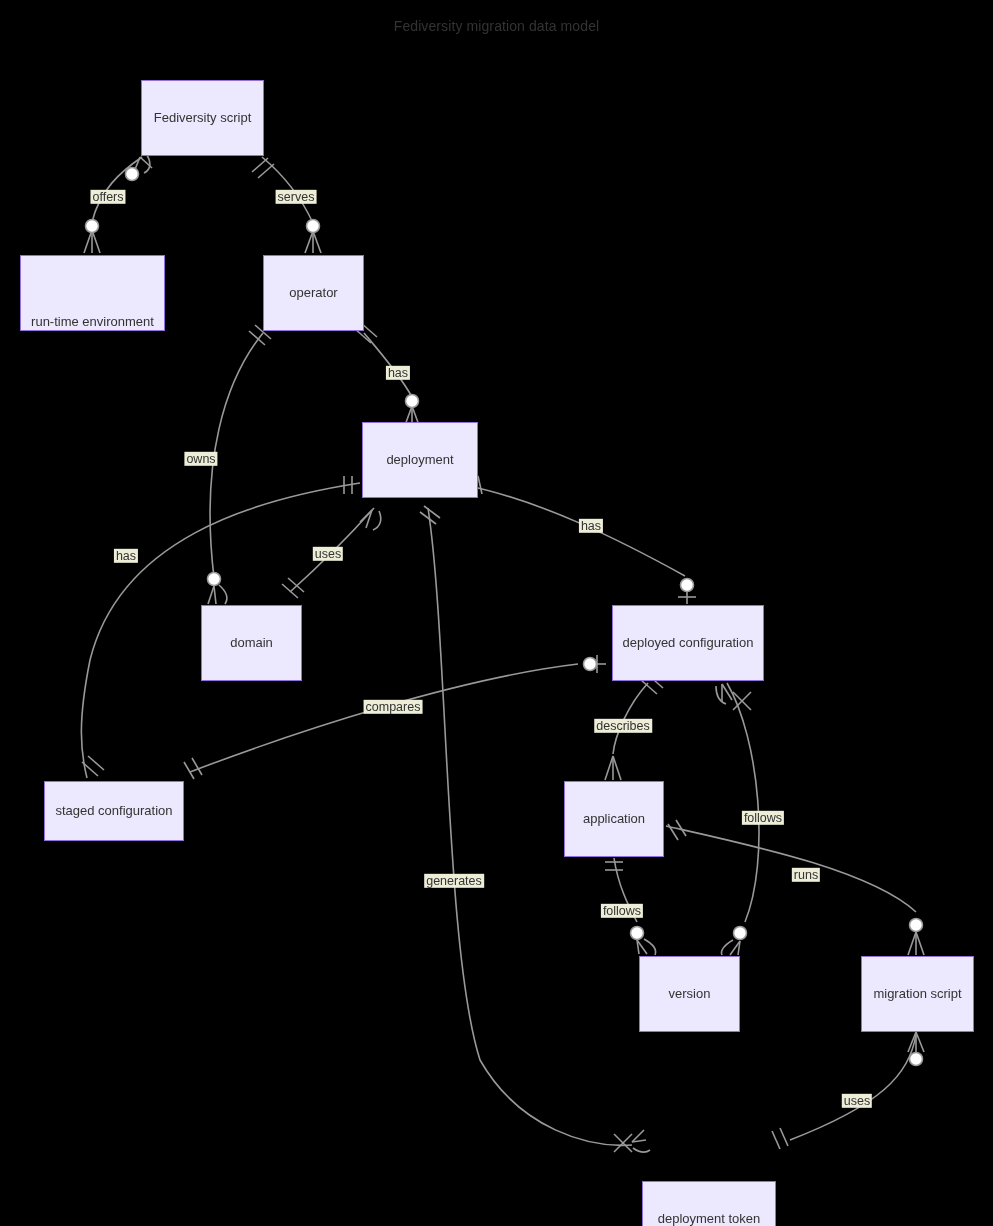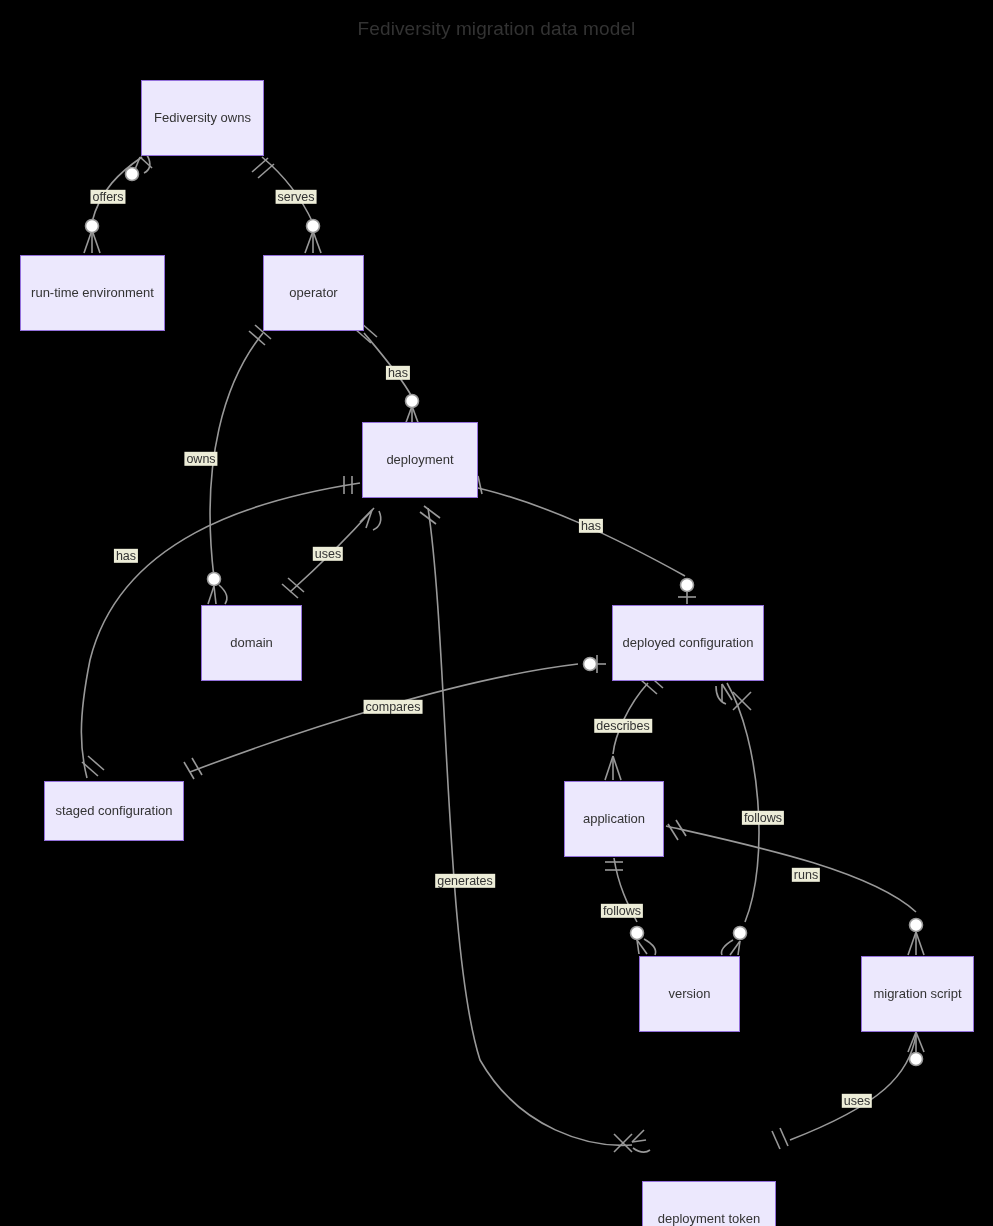--- a/index.html
+++ b/index.html
@@ -21,21 +21,21 @@
     top: 0;
     width: 993px;
     height: 1226px;
   }
   .er-title {
     position: absolute;
     left: 0;
     top: 18px;
     width: 993px;
     text-align: center;
-    font-size: 19px;
+    font-size: 14px;
     fill: #333333;
     color: #333333;
     letter-spacing: 0.1px;
   }
   .entity-box {
     position: absolute;
     box-sizing: border-box;
     background: #ECE8FD;
     border: 1.4px solid #9370DB;
     display: flex;
@@ -278,23 +278,23 @@
     <circle class="marker-circle" cx="916" cy="1059" r="6.5"></circle>
 
     <g>
       <path class="marker-line" d="M 772,1131 L 780,1149"></path>
       <path class="marker-line" d="M 780,1128 L 788,1146"></path>
     </g>
 
   </svg>
 
   <div class="entity-box" style="left:141px; top:80px; width:123px; height:76px;">
-    <span>Fediversity owns</span>
-  </div>
-  <div class="entity-box" style="left:20px; top:255px; width:145px; height:76px;">
+    <span>Fediversity script</span>
+  </div>
+  <div class="entity-box" style="left:20px; top:255px; width:145px; height:76px;align-items:flex-end;">
     <span>run-time environment</span>
   </div>
   <div class="entity-box" style="left:263px; top:255px; width:101px; height:76px;">
     <span>operator</span>
   </div>
   <div class="entity-box" style="left:362px; top:422px; width:116px; height:76px;">
     <span>deployment</span>
   </div>
   <div class="entity-box" style="left:201px; top:605px; width:101px; height:76px;">
     <span>domain</span>
@@ -318,21 +318,21 @@
     <span>deployment token</span>
   </div>
 
   <div class="rel-label" style="left:108px; top:197px;">offers</div>
   <div class="rel-label" style="left:296px; top:197px;">serves</div>
   <div class="rel-label" style="left:398px; top:373px;">has</div>
   <div class="rel-label" style="left:201px; top:459px;">owns</div>
   <div class="rel-label" style="left:126px; top:556px;">has</div>
   <div class="rel-label" style="left:328px; top:554px;">uses</div>
   <div class="rel-label" style="left:591px; top:526px;">has</div>
-  <div class="rel-label" style="left:465px; top:881px;">generates</div>
+  <div class="rel-label" style="left:454px; top:881px;">generates</div>
   <div class="rel-label" style="left:393px; top:707px;">compares</div>
   <div class="rel-label" style="left:623px; top:726px;">describes</div>
   <div class="rel-label" style="left:763px; top:818px;">follows</div>
   <div class="rel-label" style="left:622px; top:911px;">follows</div>
   <div class="rel-label" style="left:806px; top:875px;">runs</div>
   <div class="rel-label" style="left:857px; top:1101px;">uses</div>
 
 </div>
 
 </body></html>

